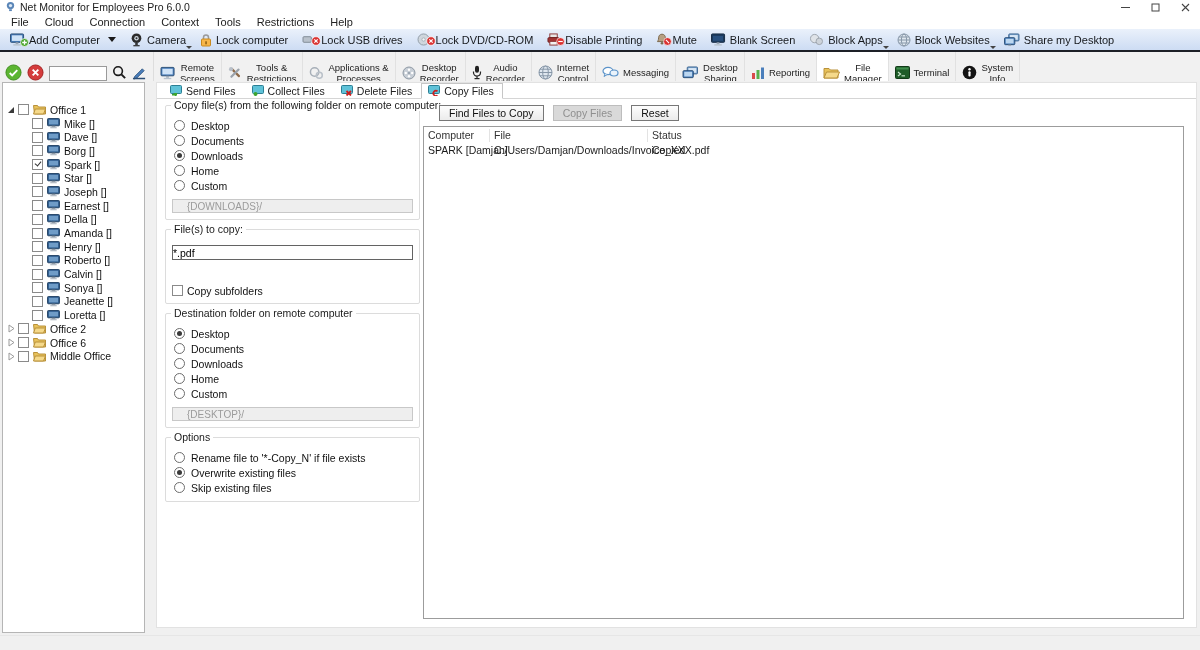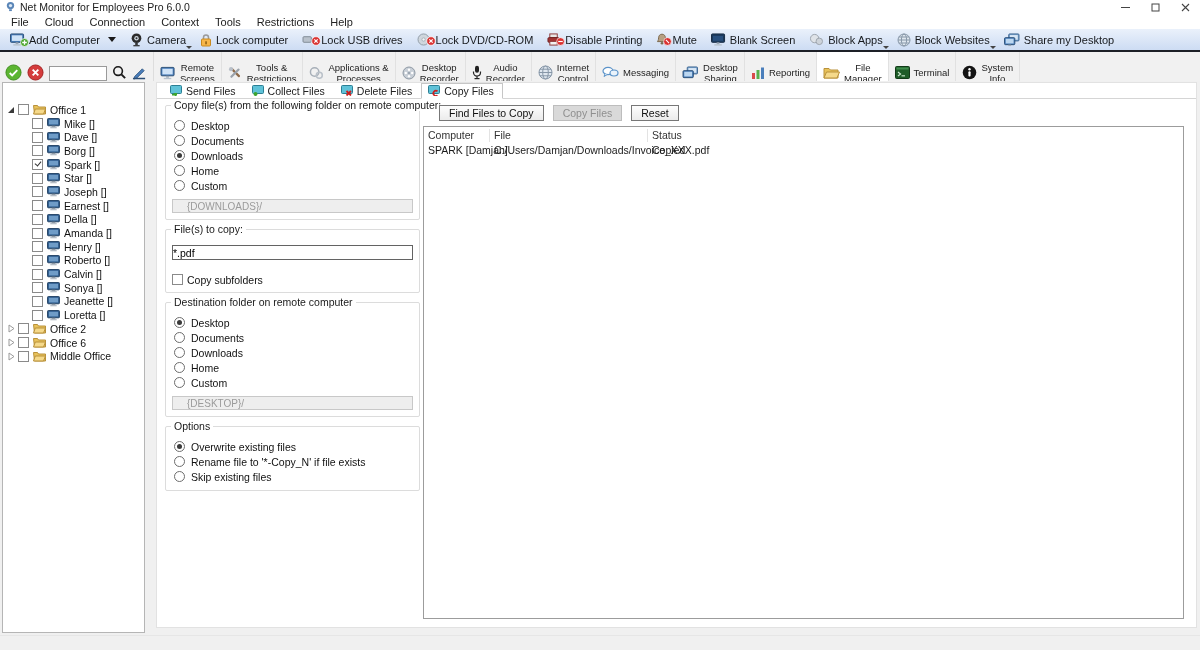--- a/index.html
+++ b/index.html
@@ -56,21 +56,21 @@
   
   .formcol { position:absolute; left:8px; top:22px; width:255px; }
   .group { position:relative; border:1px solid #dcdcdc; border-radius:2px; padding:12px 6px 6px 6px; margin-bottom:9px; background:#fff; }
   .gtitle { position:absolute; top:-7px; left:5px; background:#fff; padding:0 3px; font-size:10.5px; color:#1a1a1a; white-space:nowrap; }
   .radiorow { display:flex; align-items:center; gap:6px; height:15px; margin:0 0 0 2px; }
   .radio { width:11px; height:11px; border:1px solid #6d6d6d; border-radius:50%; background:#fff; position:relative; flex:0 0 auto; }
   .radio.checked::after { content:""; position:absolute; left:2px; top:2px; width:5px; height:5px; border-radius:50%; background:#3a3a3a; }
   .optlabel { font-size:10.5px; color:#111; }
   .pathfield { margin-top:6px; height:14px; background:#eeeeee; border:1px solid #c8c8c8; color:#9b9b9b; font-size:10px; padding:1px 14px; }
   .txtinput { width:100%; height:15px; border:1px solid #636363; font-size:10.5px; padding:1px 0; font-family:"Liberation Sans", sans-serif; margin-top:3px; }
-  .chkrow { display:flex; align-items:center; margin-top:13px; height:13px; }
+  .chkrow { display:flex; align-items:center; margin-top:24px; height:13px; }
   .chkrow .cbx { margin-left:0; }
 
   
   .results { position:absolute; left:266px; top:22px; right:12px; bottom:8px; }
   .btnrow { display:flex; gap:9px; height:16px;margin-left:16px; }
   .btn { border:1px solid #777; background:linear-gradient(#fdfdfd,#ebebeb); font-size:10.5px; padding:0 9px; height:16px; color:#111; display:flex; align-items:center; }
   .btn.disabled { background:#d9d9d9; border-color:#bdbdbd; color:#8f8f8f; }
   .filetable { margin-top:5px; border:1px solid #9c9c9c; background:#fff; height:calc(100% - 21px); overflow:hidden; }
   .thead { display:flex; height:16px; align-items:center; color:#333; }
   .th { font-size:10.5px; padding:0 4px; border-right:1px solid #e3e3e3; height:13px; display:flex; align-items:center; }
@@ -792,26 +792,26 @@
         <div class="radiorow">
           <span class="radio"></span>
           <span class="optlabel">Custom</span>
         </div>
         <div class="pathfield">{DESKTOP}/</div>
       </div>
 
       <div class="group">
         <span class="gtitle">Options</span>
         <div class="radiorow">
+          <span class="radio"></span>
+          <span class="optlabel">Rename file to '*-Copy_N' if file exists</span>
+        </div>
+        <div class="radiorow">
           <span class="radio checked"></span>
           <span class="optlabel">Overwrite existing files</span>
-        </div>
-        <div class="radiorow">
-          <span class="radio"></span>
-          <span class="optlabel">Rename file to '*-Copy_N' if file exists</span>
         </div>
         <div class="radiorow">
           <span class="radio"></span>
           <span class="optlabel">Skip existing files</span>
         </div>
       </div>
     </div>
 
     <div class="results">
       <div class="btnrow">

